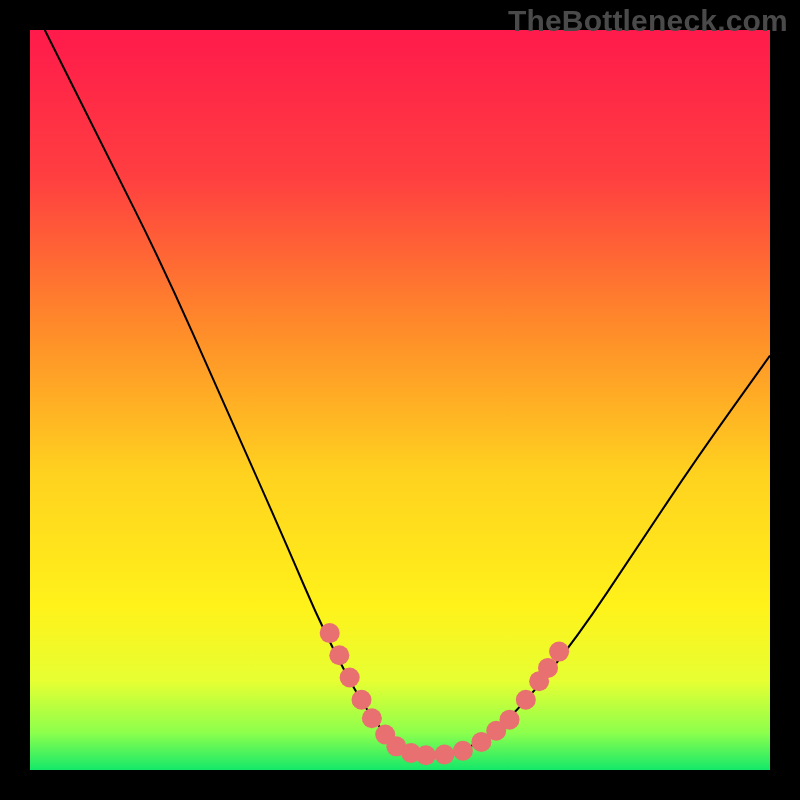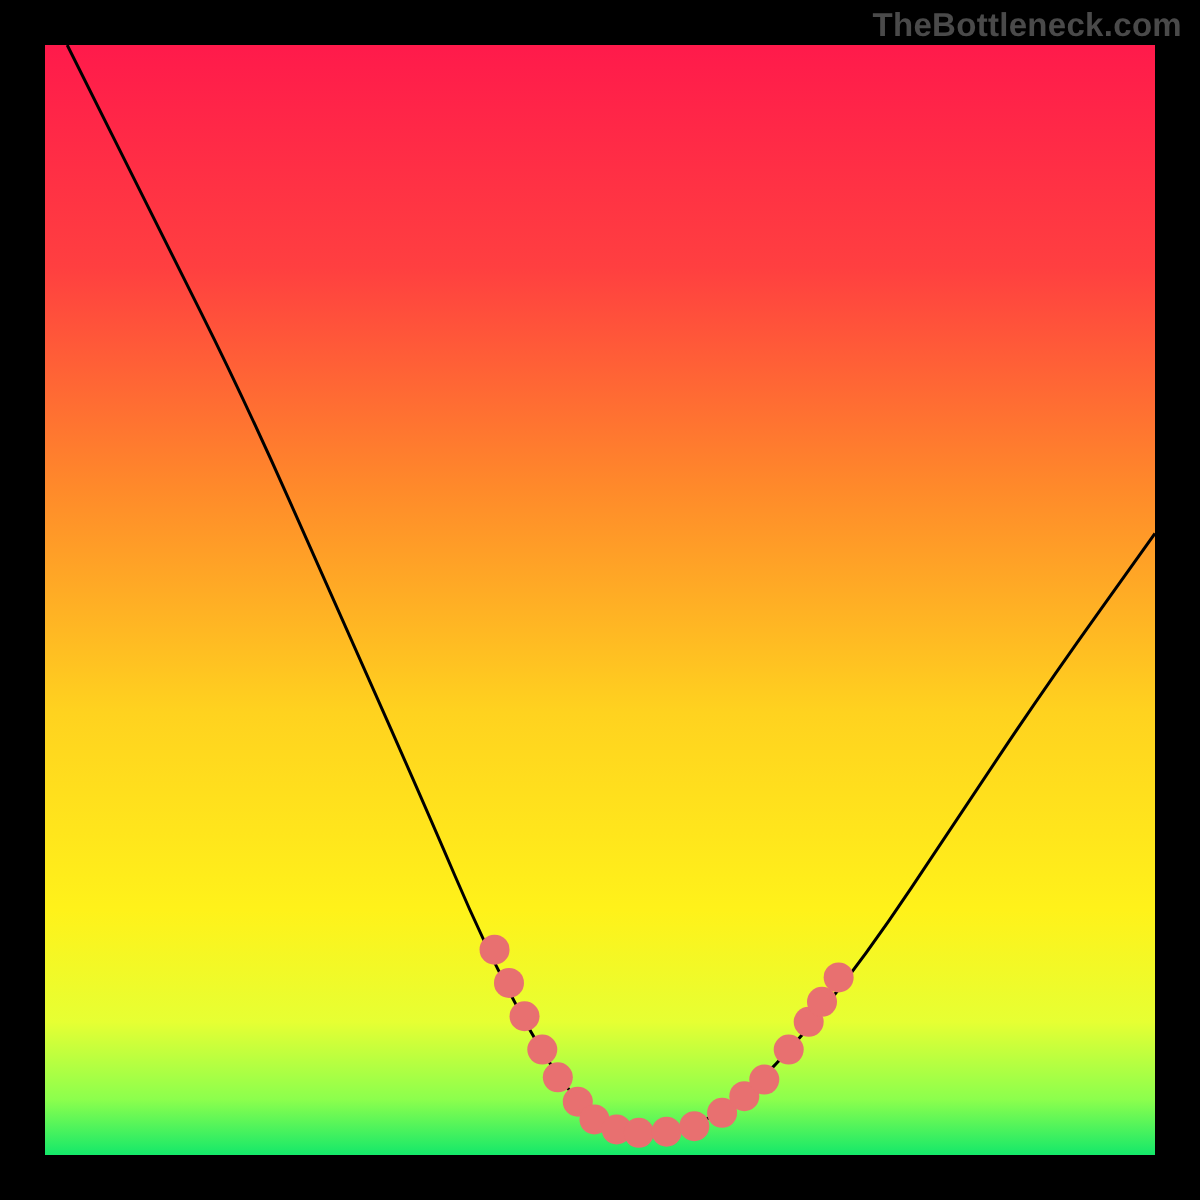--- a/index.html
+++ b/index.html
@@ -15,21 +15,21 @@
     width: 800px;
     height: 800px;
     background: #000;
     position: relative;
   }
   .watermark {
     position: absolute;
     top: 4px;
     right: 12px;
     color: #4a4a4a;
-    font-size: 22px;
+    font-size: 30px;
     font-weight: 600;
     letter-spacing: 0.2px;
     z-index: 3;
     pointer-events: none;
   }
   .frame {
     position: absolute;
     left: 30px;
     top: 30px;
     width: 740px;

